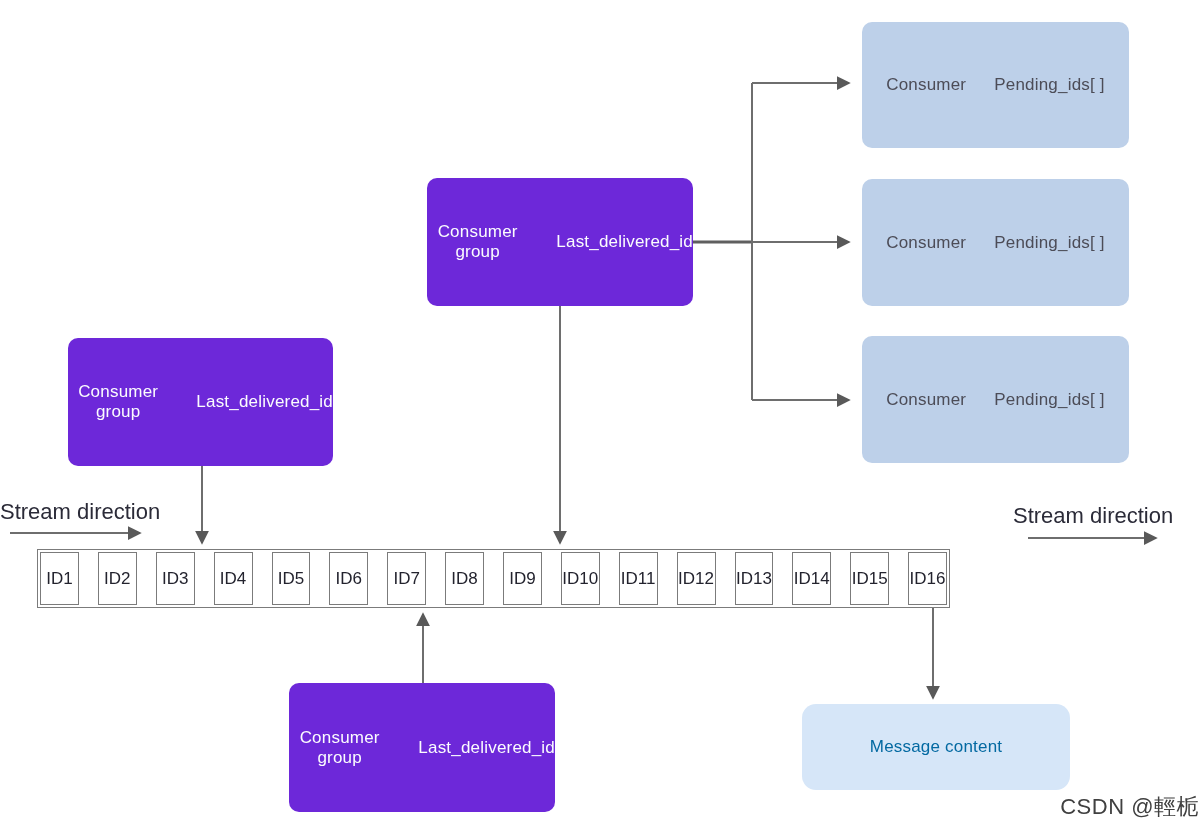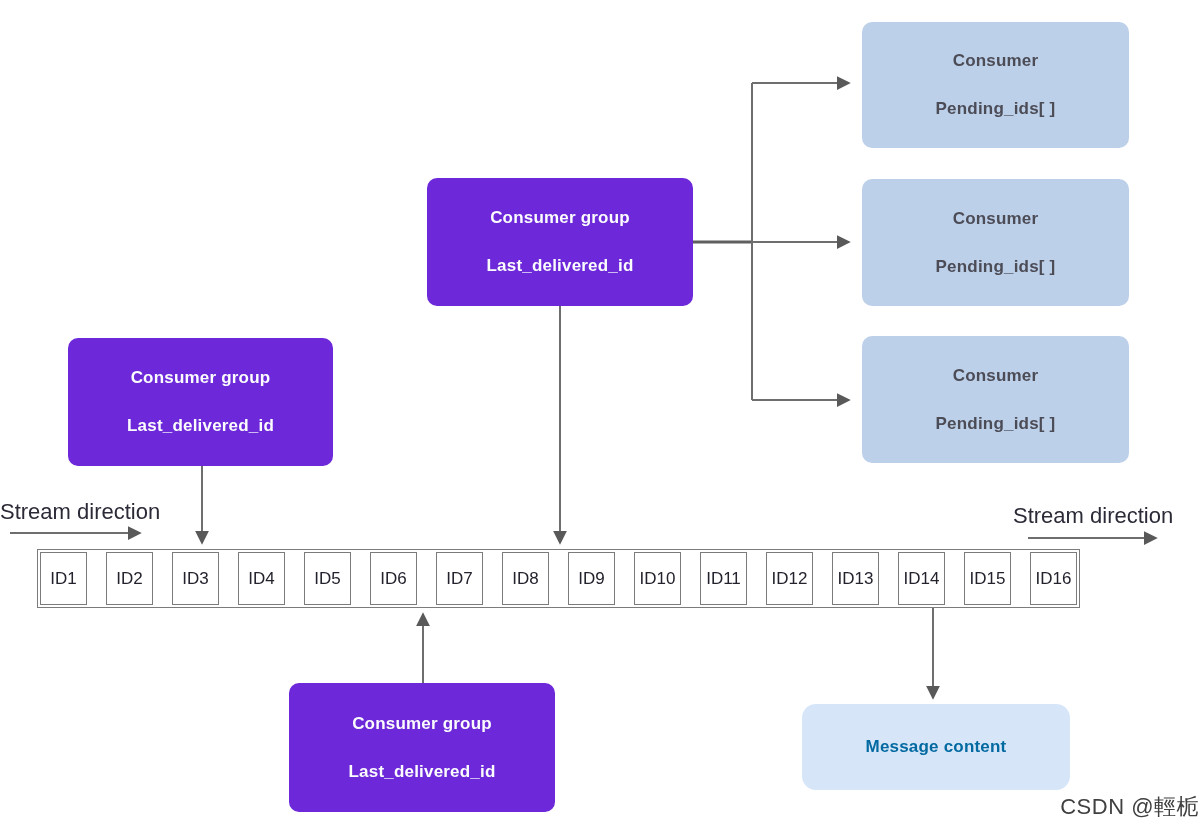--- a/index.html
+++ b/index.html
@@ -14,27 +14,25 @@
   .connectors {
     position: absolute;
     left: 0; top: 0;
     width: 1199px; height: 823px;
     pointer-events: none;
   }
   .box {
     position: absolute;
     border-radius: 10px;
     display: flex;
-    flex-direction: column;
     align-items: center;
     justify-content: center;
     gap: 28px;
     text-align: center;
     box-sizing: border-box;
-    font-weight: bold;
   }
   .box .bline { font-size: 17px; letter-spacing: 0.2px; }
   .group {
     background: #6d28d9;
     color: #fbfcfe;
   }
   .consumer {
     background: #bdd0e9;
     color: #4c4c57;
   }
@@ -48,21 +46,21 @@
   #cg-left   { left:  68px; top: 338px; width: 265px; height: 128px; }
   #cg-bottom { left: 289px; top: 683px; width: 266px; height: 129px; }
   #consumer-1 { left: 862px; top:  22px; width: 267px; height: 126px; }
   #consumer-2 { left: 862px; top: 179px; width: 267px; height: 127px; }
   #consumer-3 { left: 862px; top: 336px; width: 267px; height: 127px; }
   #message-box { left: 802px; top: 704px; width: 268px; height: 86px; }
 
   .stream {
     position: absolute;
     left: 37px; top: 549px;
-    width: 1043px; height: 59px;
+    width: 913px; height: 59px;
     border: 1px solid #7b7b7b;
     background: #ffffff;
     box-sizing: border-box;
     display: flex;
     gap: 19px;
     padding: 2px;
   }
   .cell {
     flex: 1;
     border: 1px solid #7b7b7b;

